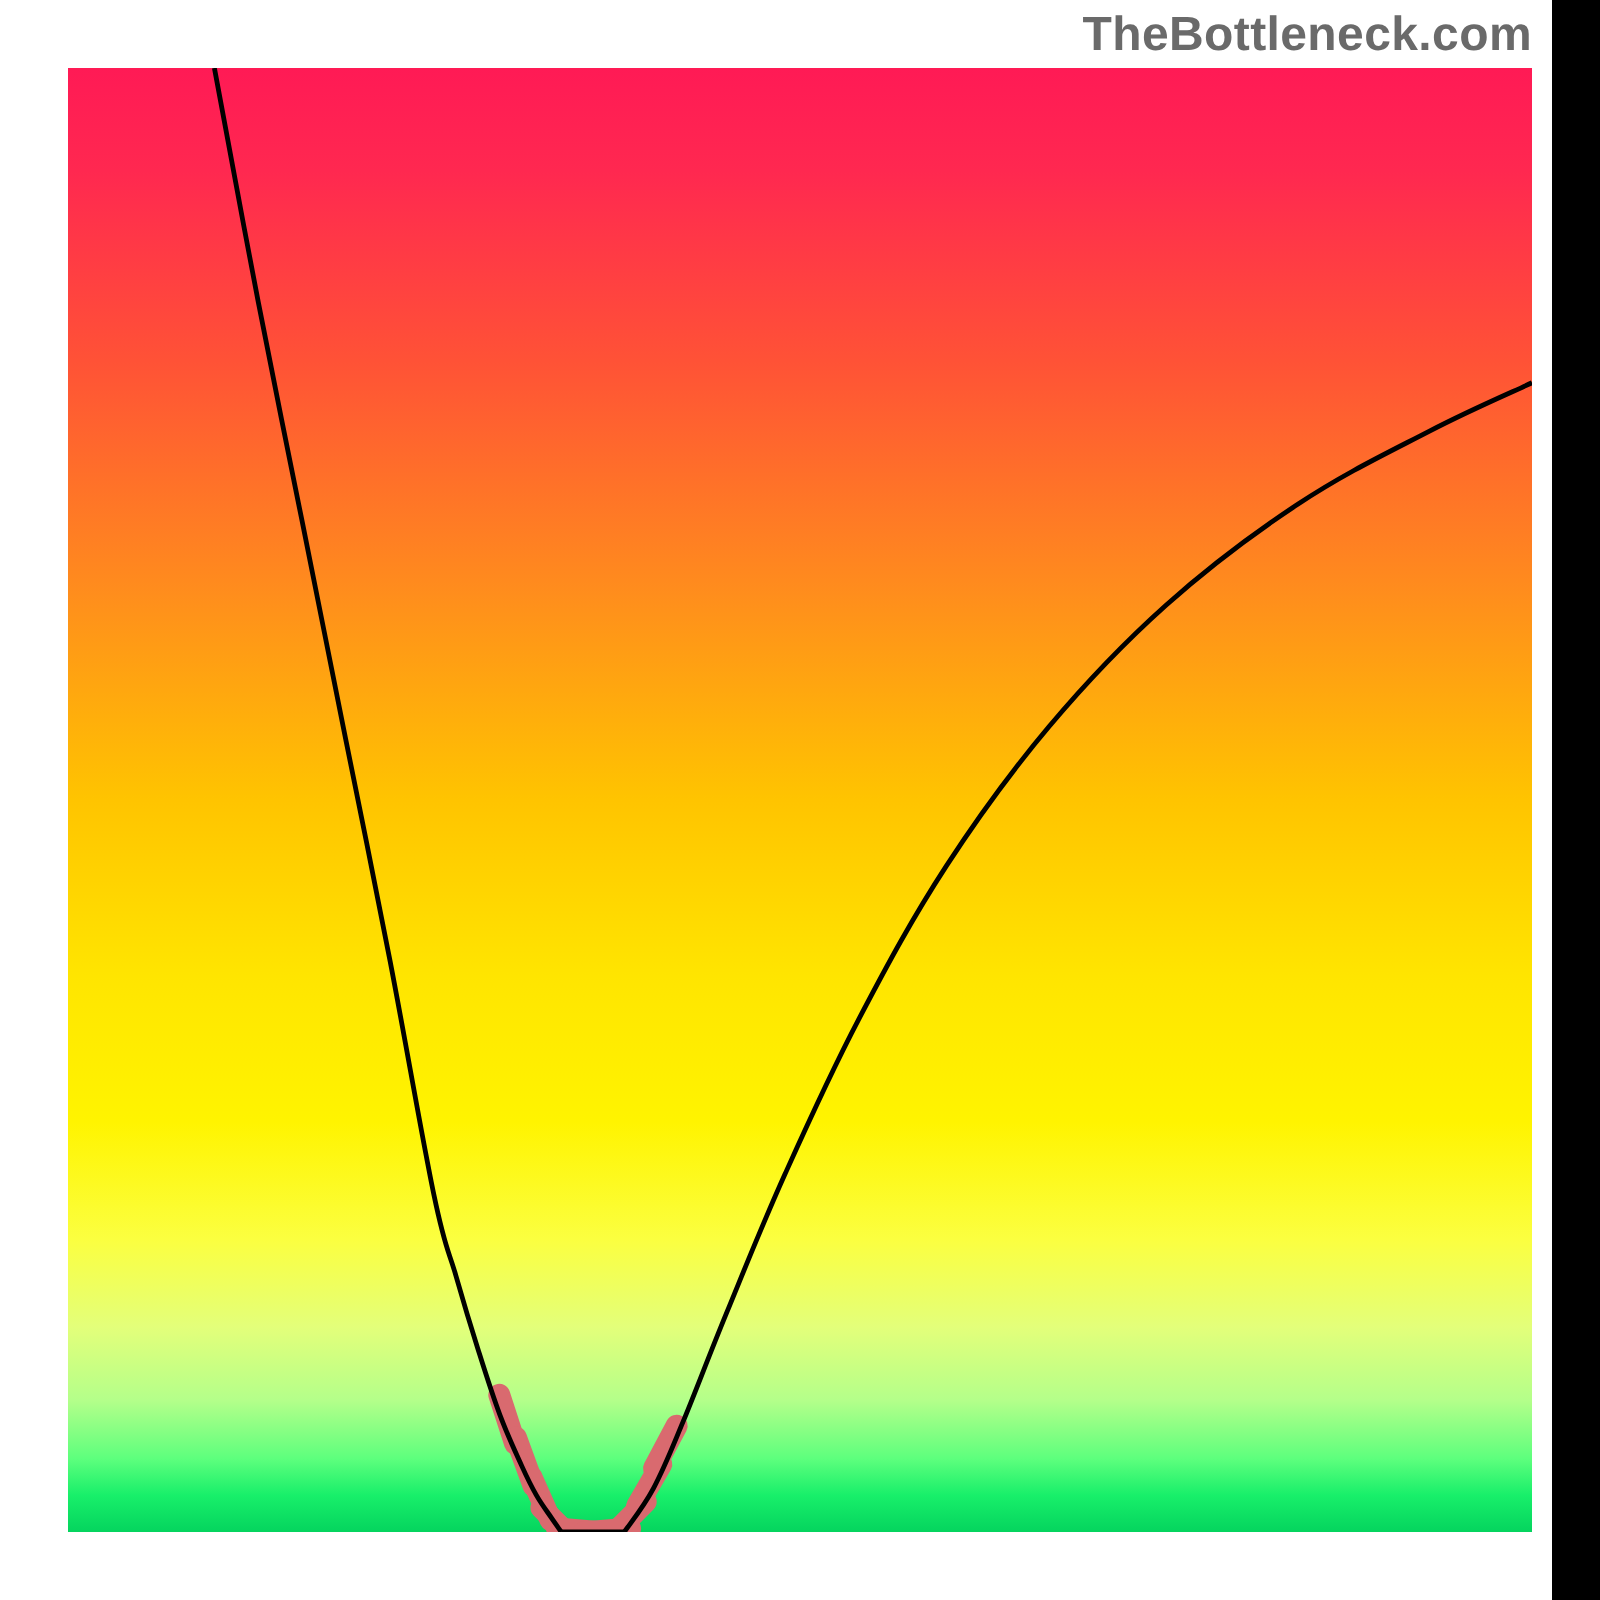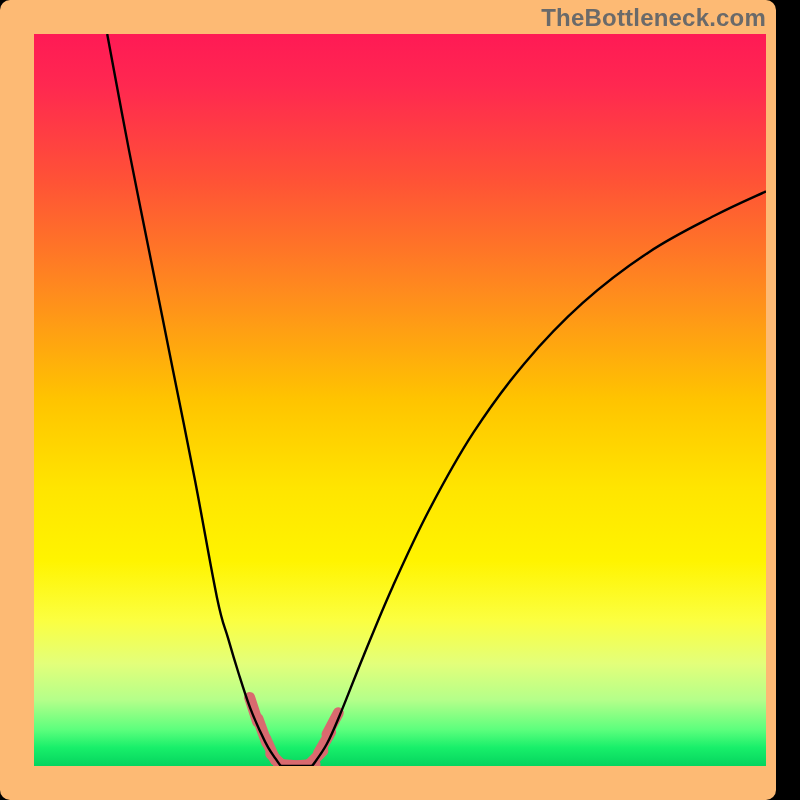--- a/index.html
+++ b/index.html
@@ -9,22 +9,21 @@
     height: 800px;
     overflow: hidden;
     background: #000;
   }
   .frame {
     position: absolute;
     left: 0;
     top: 0;
     width: 776px;
     height: 800px;
-    background: #fdba74;
-    border-radius: 10px;
+    background: #ffffff;
   }
   .plot {
     position: absolute;
     left: 34px;
     top: 34px;
     width: 732px;
     height: 732px;
     overflow: visible;
   }
   .watermark {

